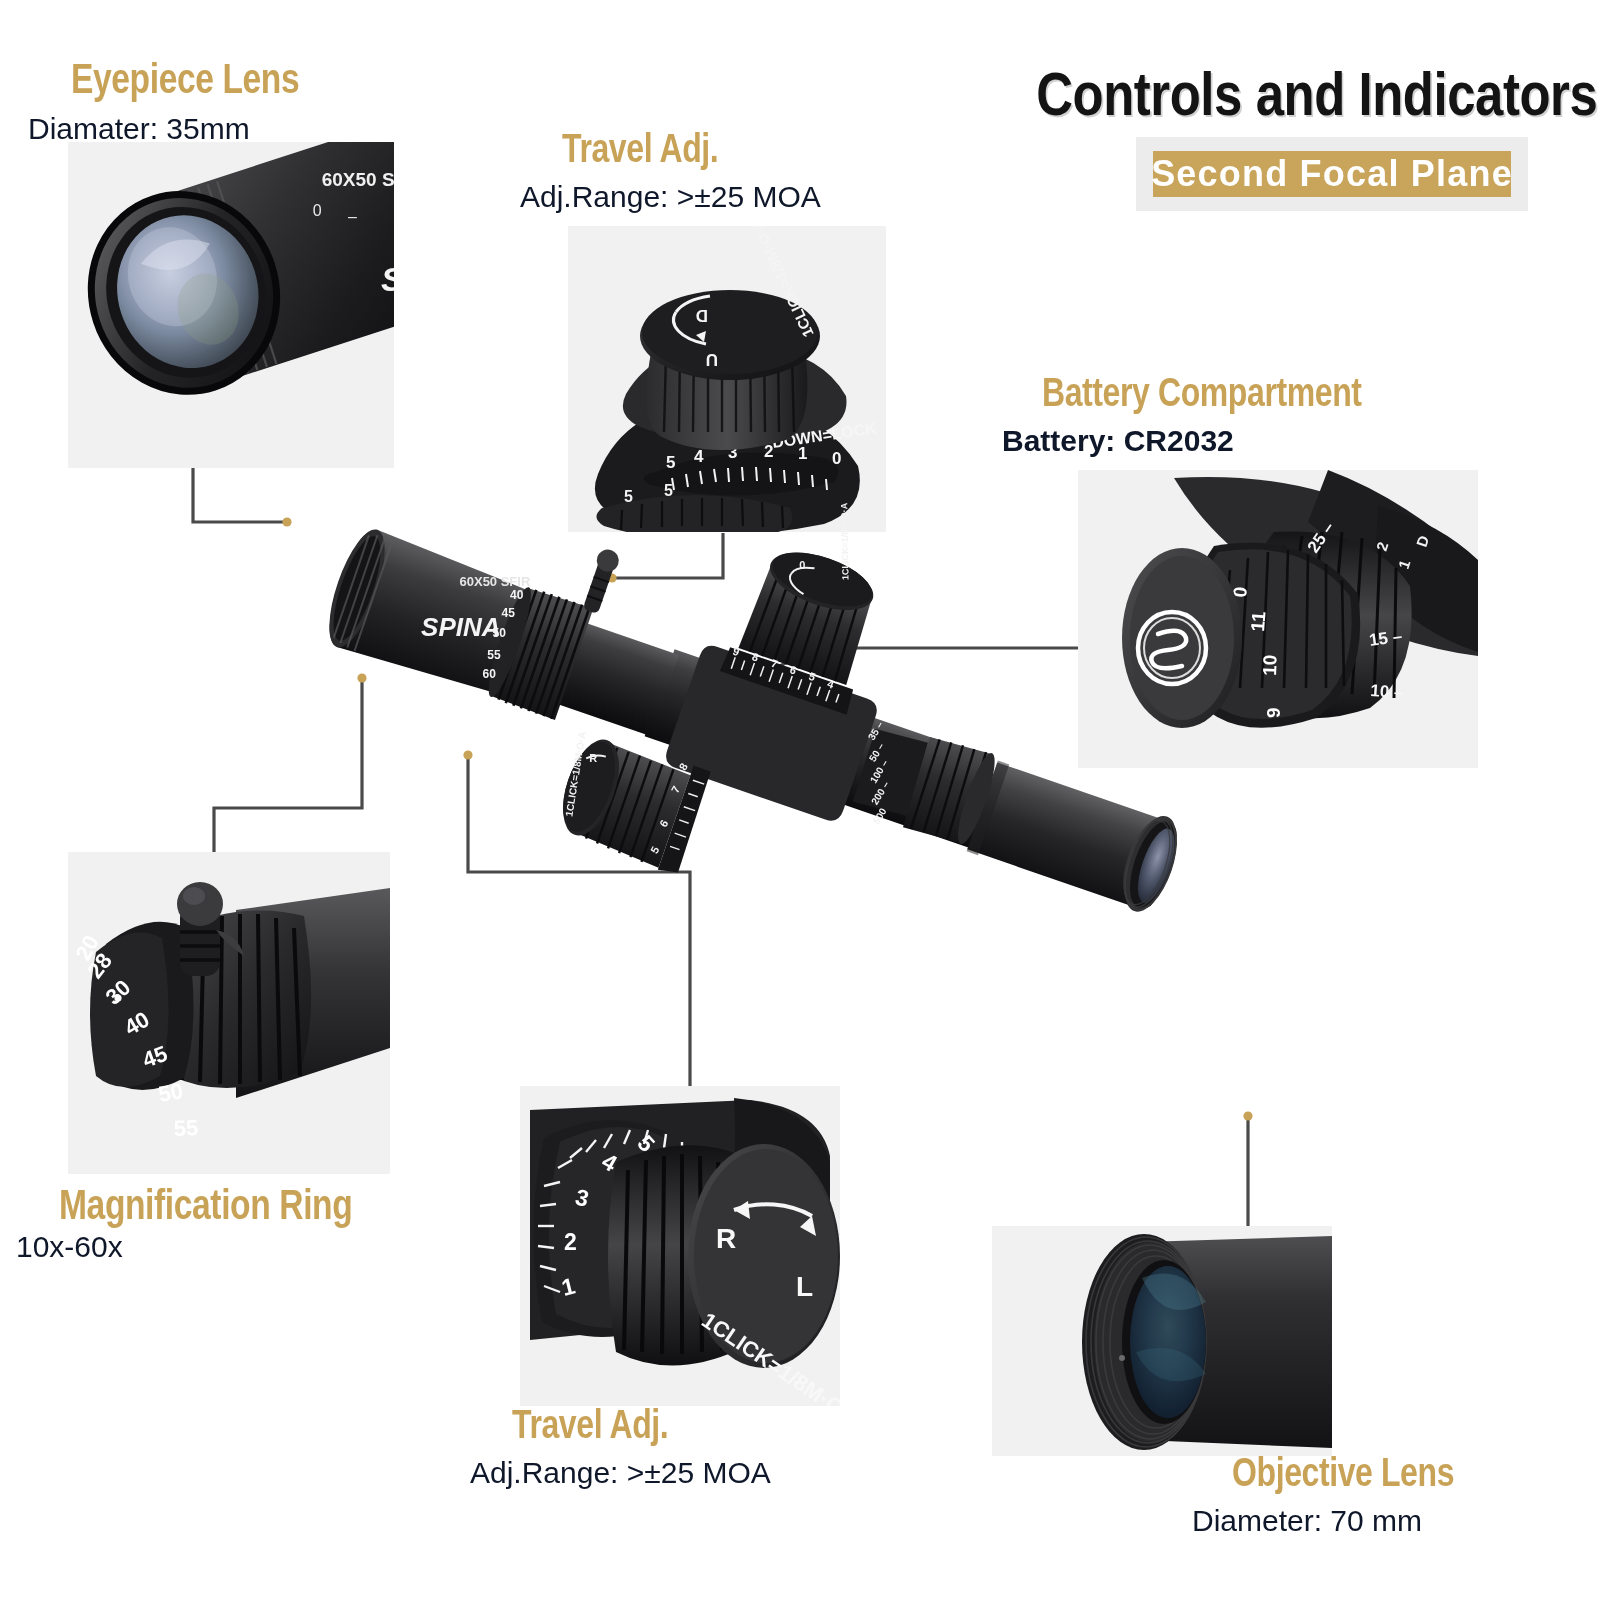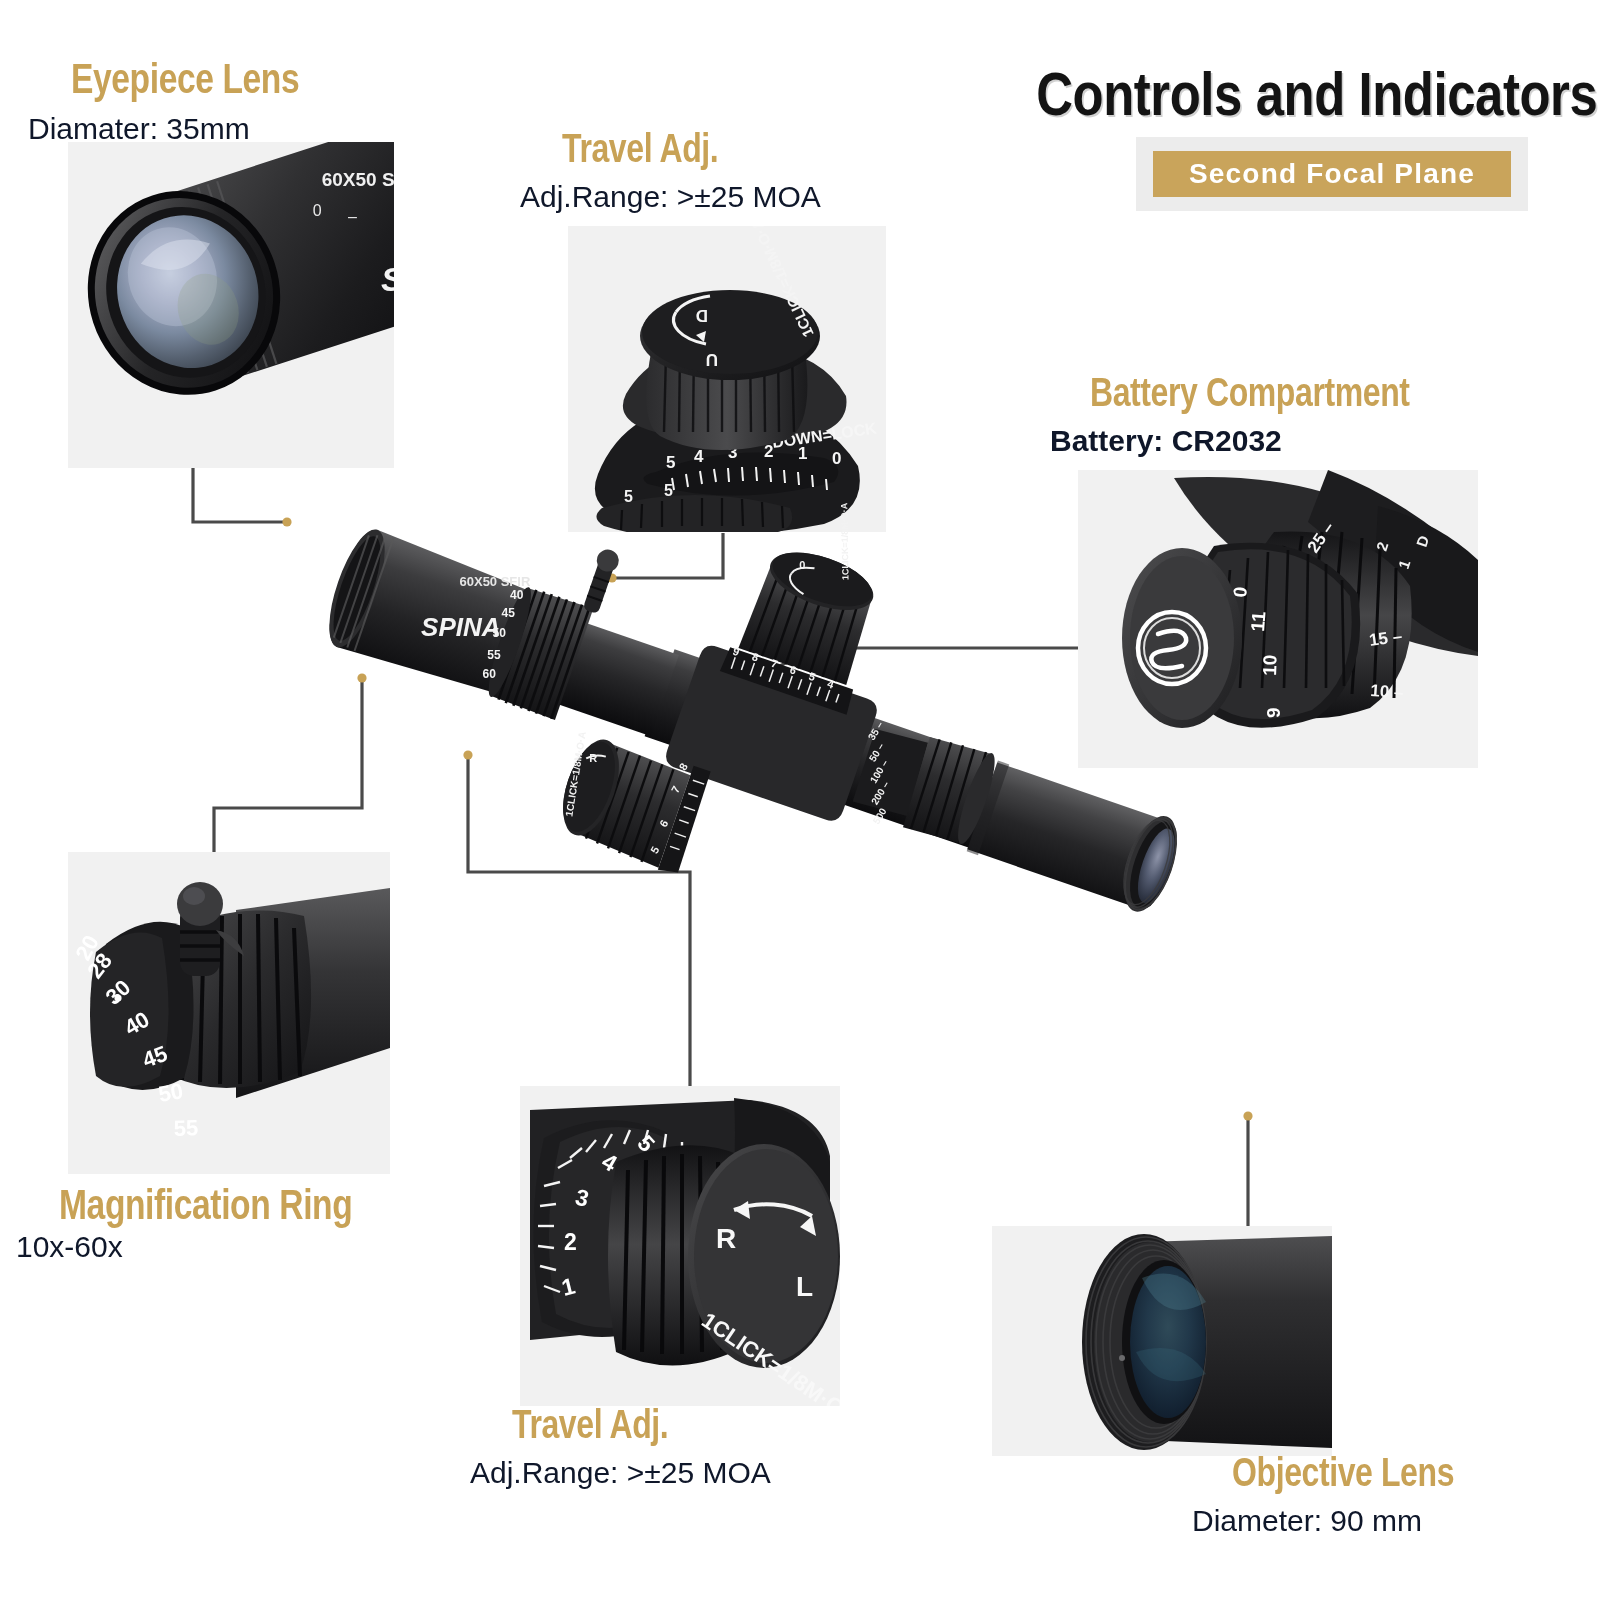--- a/index.html
+++ b/index.html
@@ -48,21 +48,21 @@
   }
   .badge-outer{
     position:absolute;
     background:#ececec;
     display:flex;align-items:center;justify-content:center;
   }
   .badge-inner{
     background:#c9a45b;
     color:#ffffff;
     font-weight:bold;
-    font-size:28px;
+    font-size:36px;
     letter-spacing:1.2px;
     display:flex;align-items:center;justify-content:center;
     width:calc(100% - 34px);
     height:calc(100% - 28px);
     white-space:nowrap;
   }
 
   
   .photo{
     position:absolute;
@@ -253,21 +253,21 @@
           <path d="M194 276 l1 25"></path>
           <path d="M214 280 l1 22"></path>
       </g>
       <g fill="#f2f2f2" font-family="Liberation Sans, sans-serif" font-size="16" font-weight="600">
         <text x="56" y="276">5</text>
           <text x="96" y="270">5</text>
       </g>
     </svg>
   </div>
 
-  <div class="lbl" style="left:1050px;top:372px;width:400px;">
+  <div class="lbl" style="left:1002px;top:372px;width:400px;">
     <div class="gold-head" style="font-size:40px;">Battery Compartment</div>
     <div class="sub" style="margin-top:12px;font-weight:bold;">Battery: CR2032</div>
   </div>
 
   <div class="photo" style="left:1078px;top:470px;width:400px;height:298px;">
     <svg viewBox="0 0 400 298" preserveAspectRatio="none">
       <defs>
         <linearGradient id="batCap" x1="0" y1="0" x2="1" y2="1">
           <stop offset="0" stop-color="#4e4e50"></stop>
             <stop offset="0.55" stop-color="#343436"></stop>
@@ -703,16 +703,16 @@
       <ellipse cx="172" cy="116" rx="42" ry="82" fill="#101012"></ellipse>
       <ellipse cx="176" cy="116" rx="38" ry="76" fill="url(#oGlass)"></ellipse>
       <path d="M150 52 q40 -16 64 24 q-42 24 -64 -24 z" fill="#4e7f8e" opacity="0.35"></path>
       <path d="M144 126 q46 -14 70 22 q-48 22 -70 -22 z" fill="#3b6b7d" opacity="0.28"></path>
       <circle cx="130" cy="132" r="3" fill="#6a6a6c"></circle>
     </svg>
   </div>
 
   <div class="lbl" style="left:1192px;top:1452px;width:400px;">
     <div class="gold-head" style="font-size:40px;">Objective Lens</div>
-    <div class="sub" style="margin-top:12px;">Diameter: 90 mm</div>
+    <div class="sub" style="margin-top:12px;">Diameter: 70 mm</div>
   </div>
 
 </div>
 
 </body></html>

